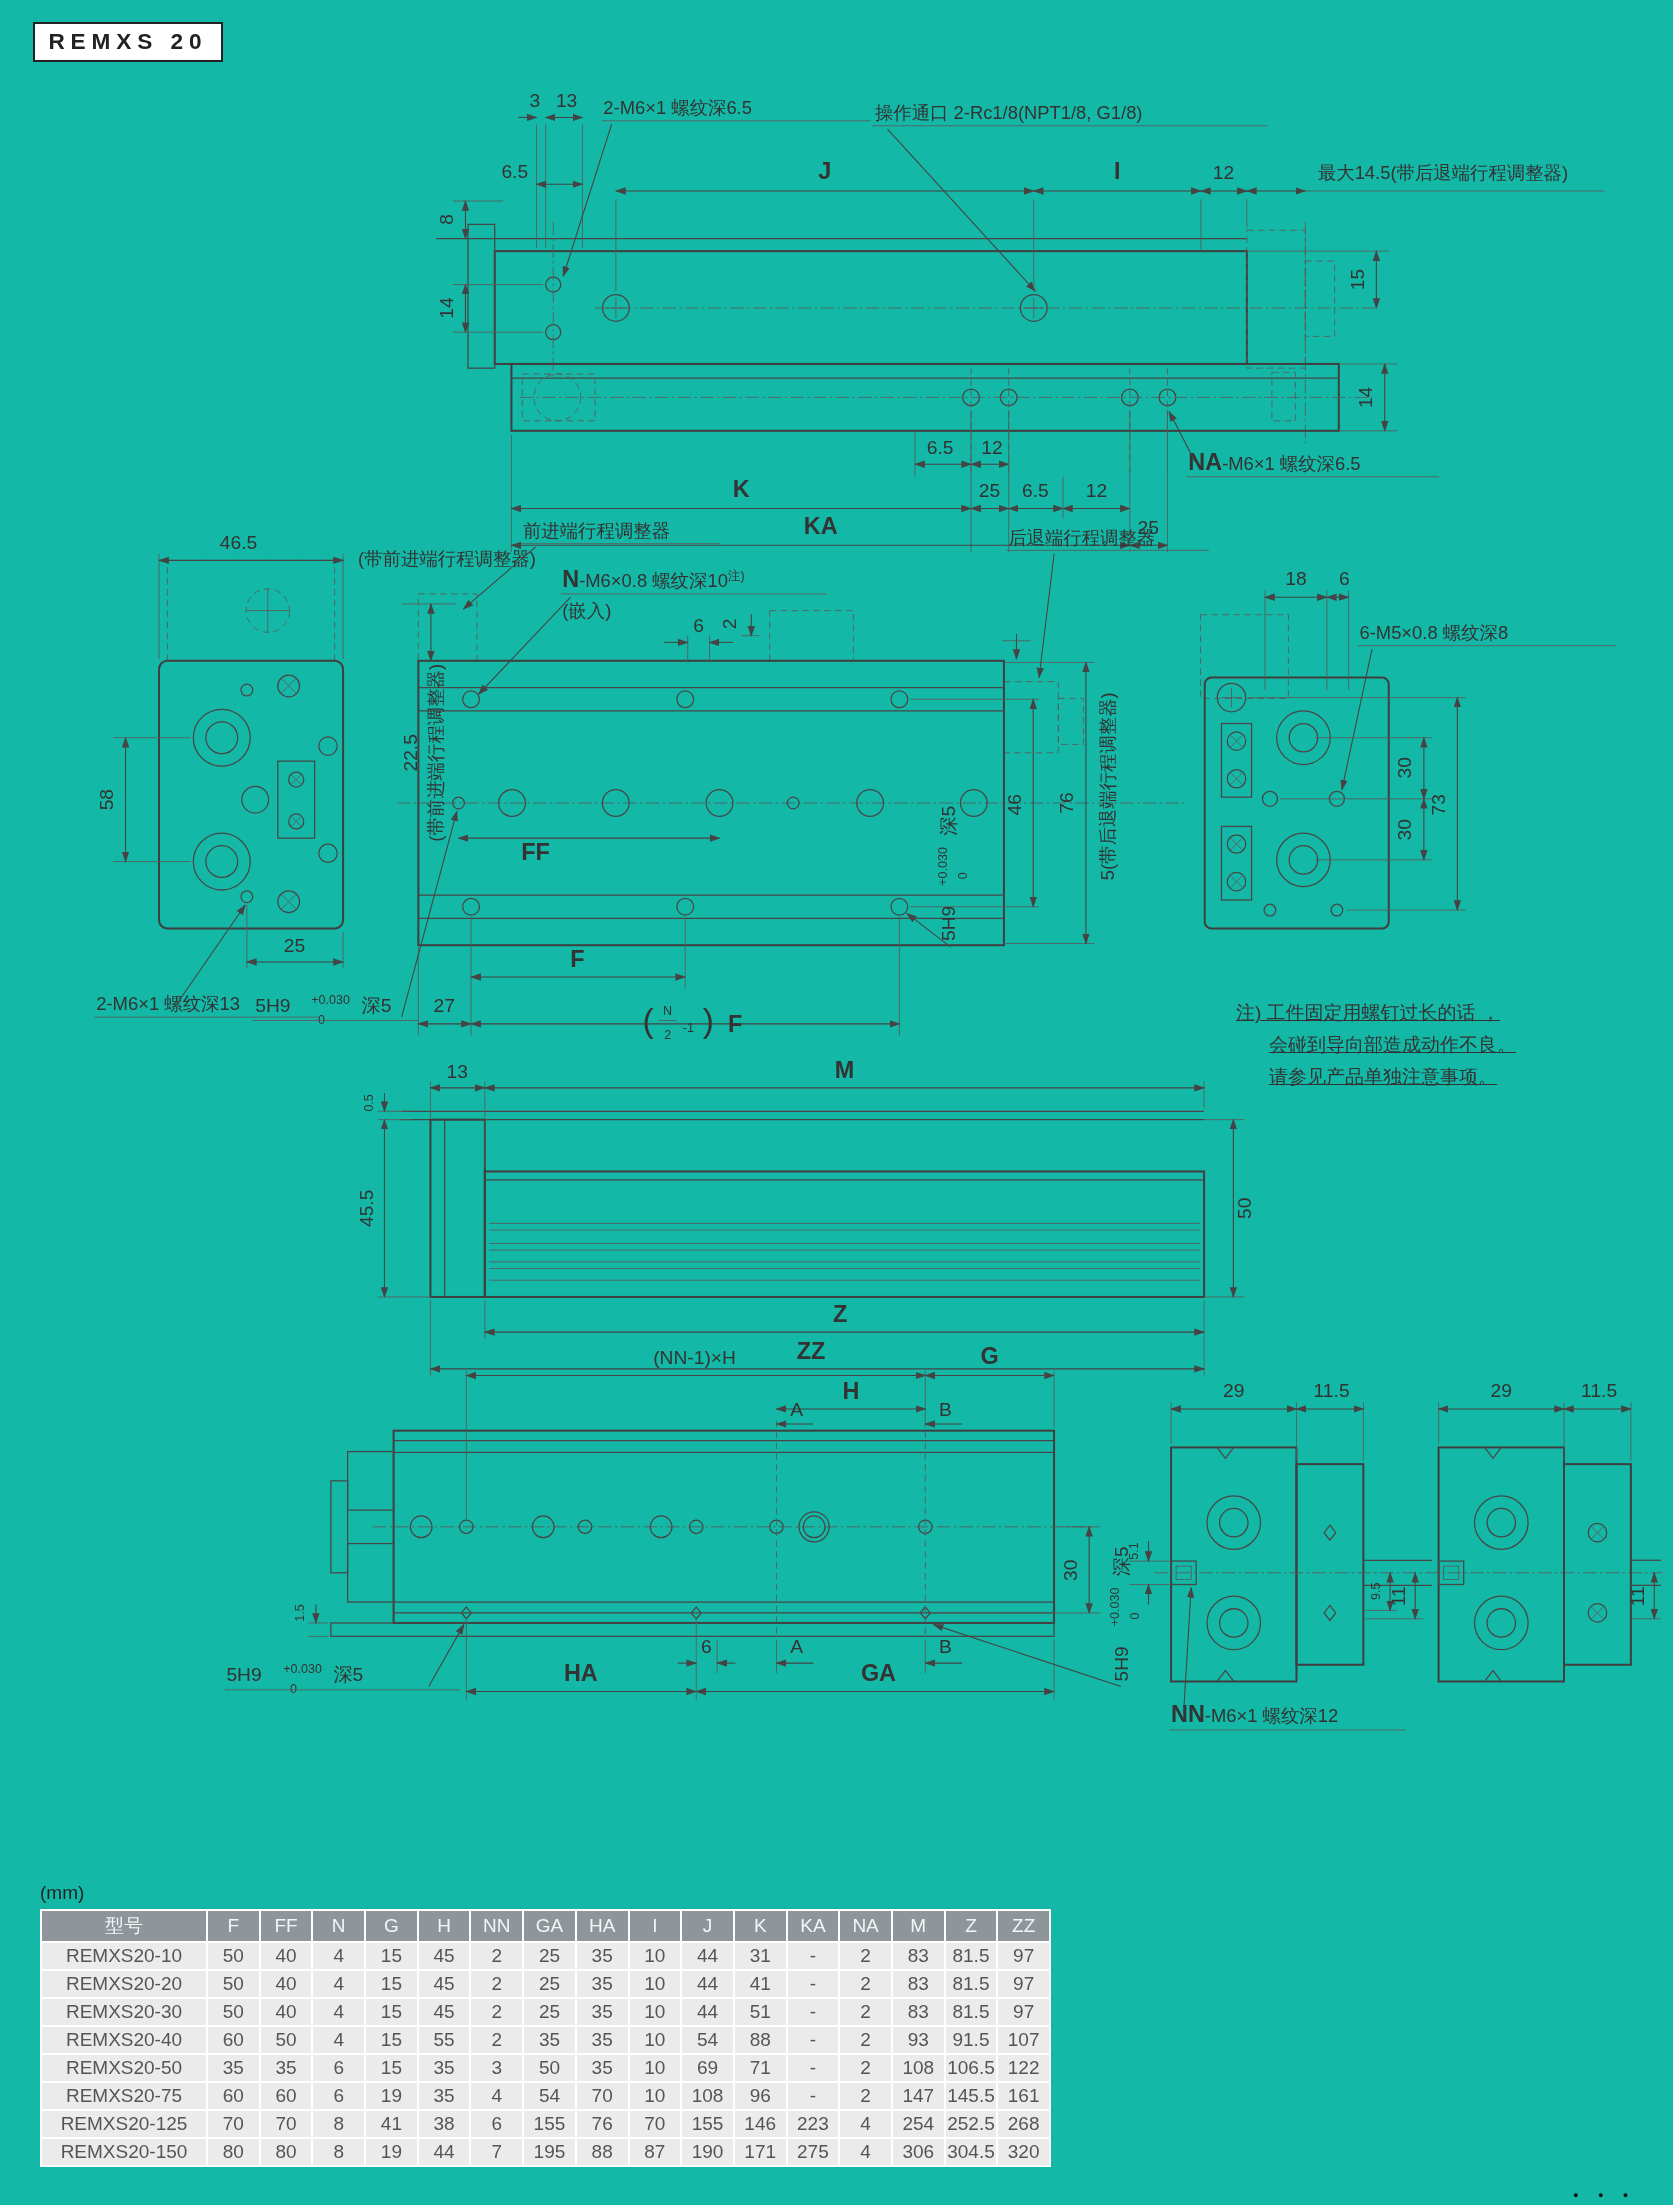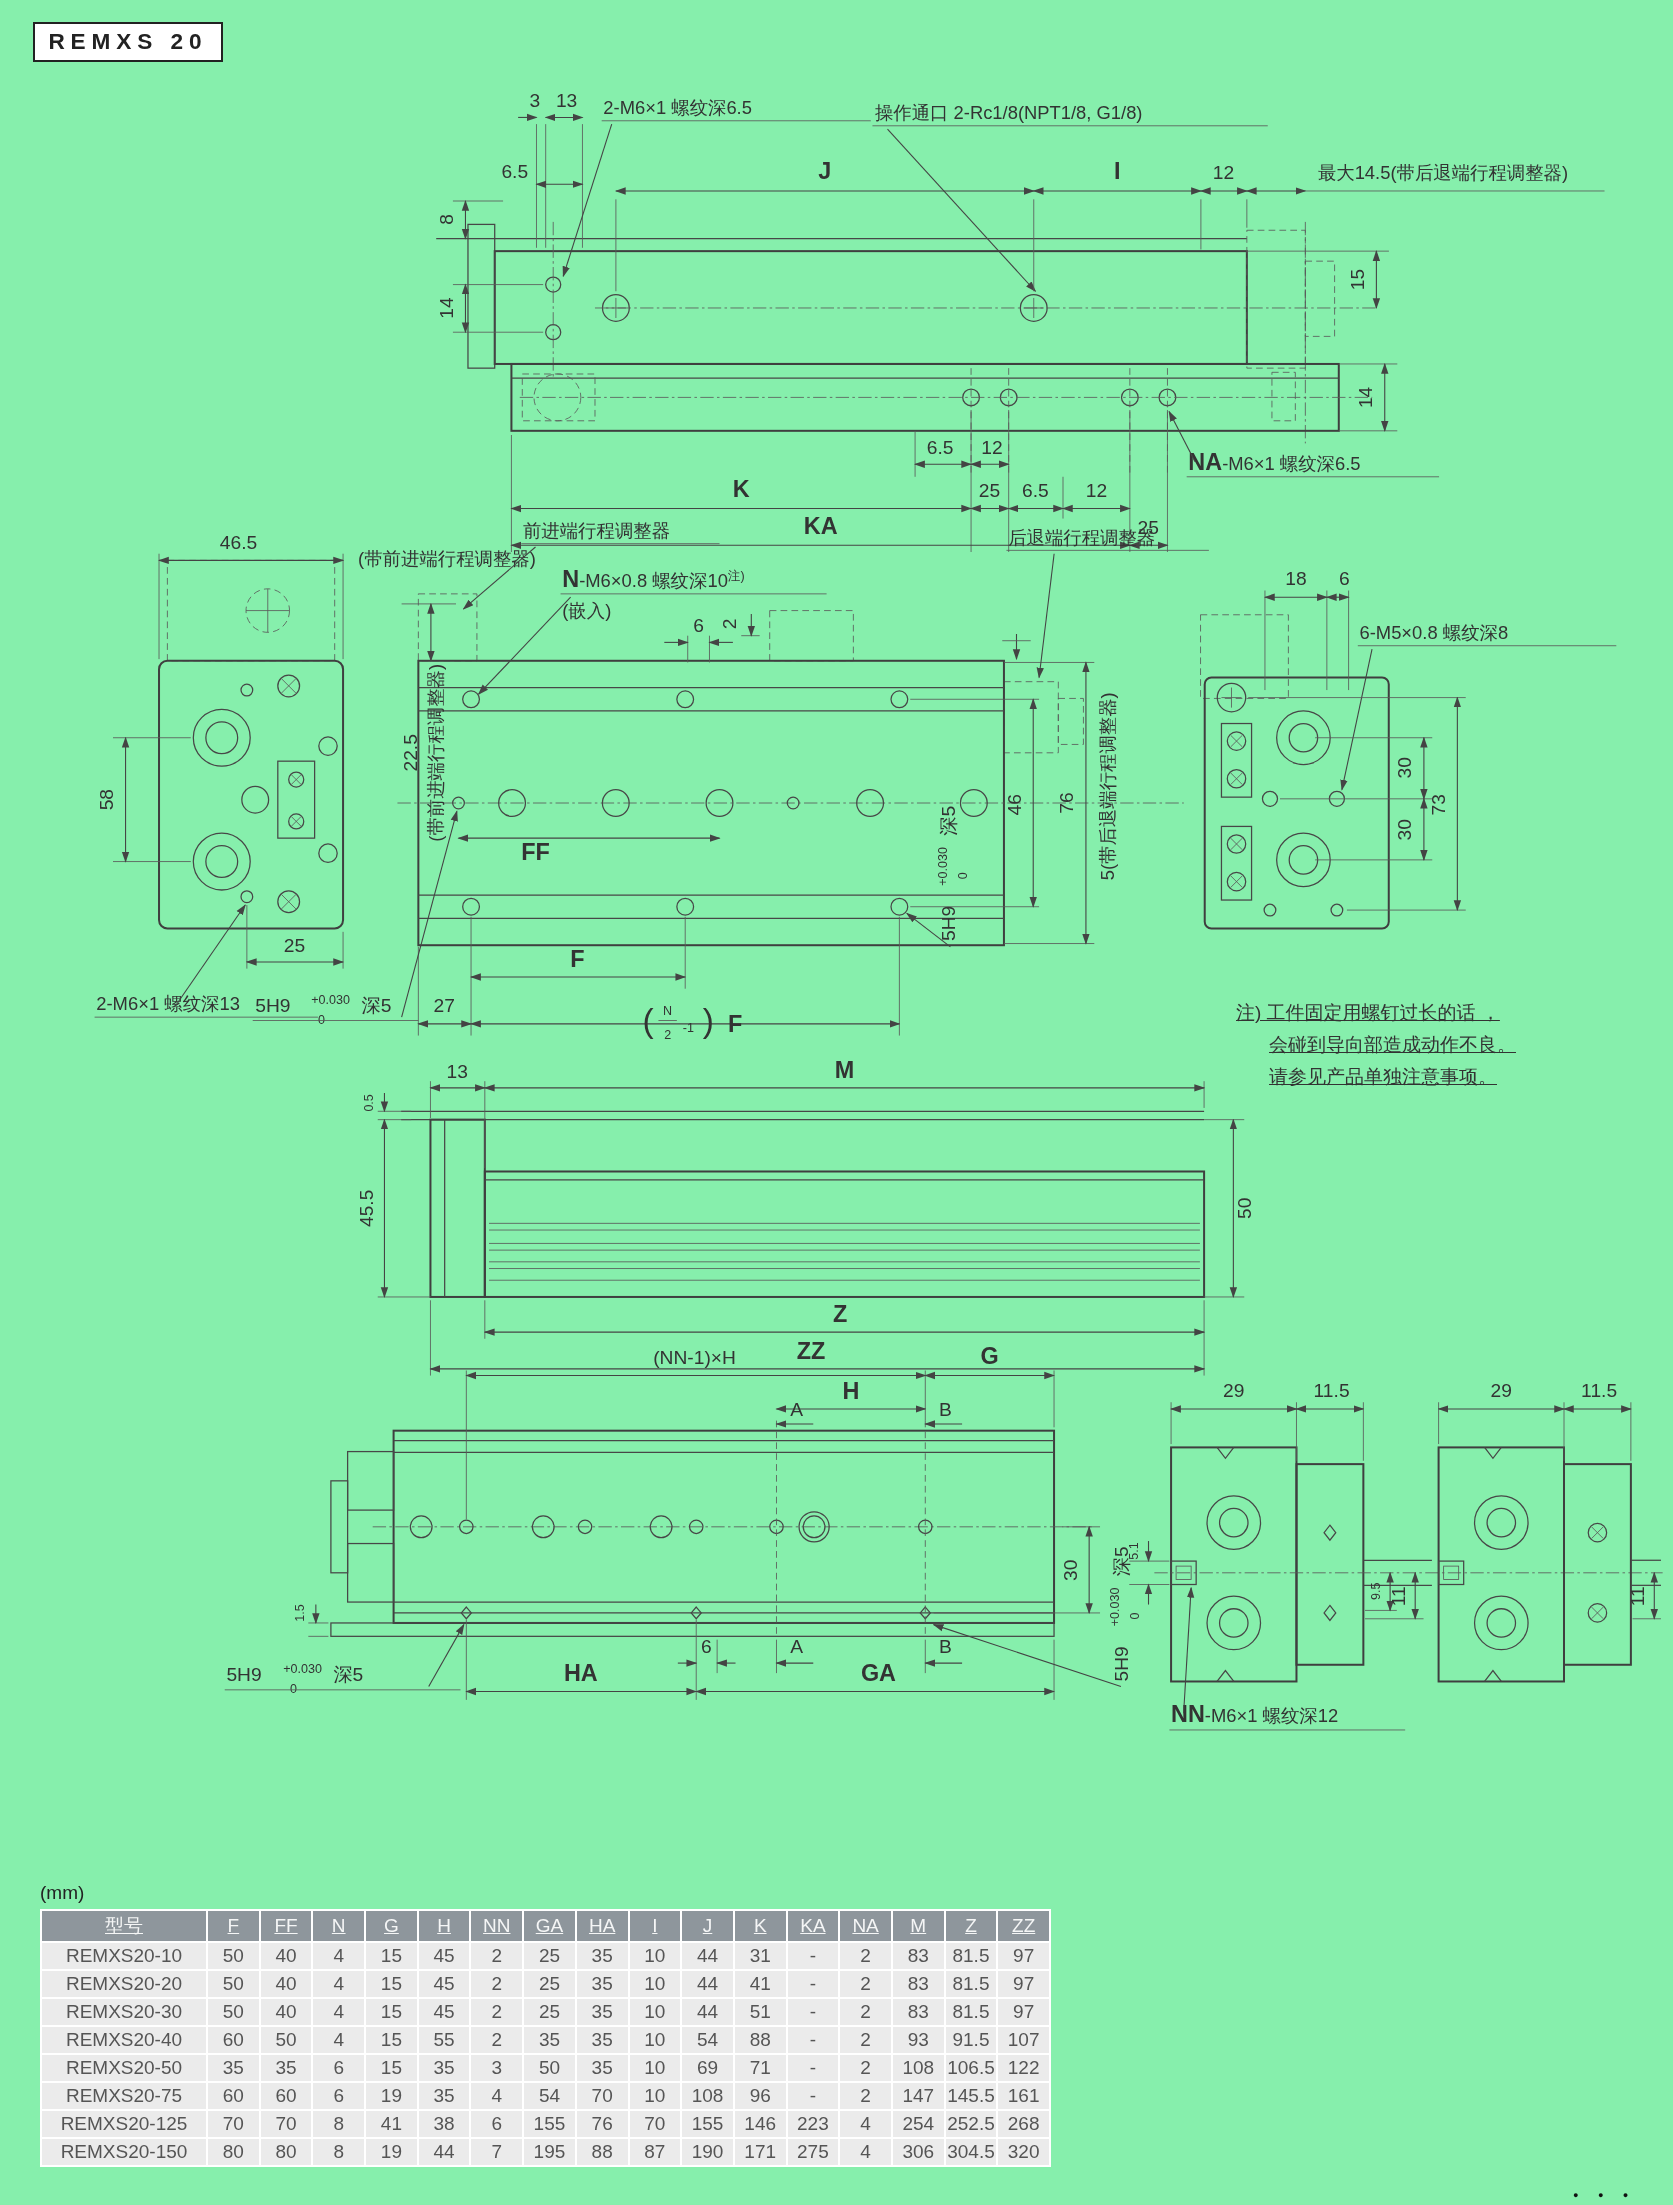--- a/index.html
+++ b/index.html
@@ -1,16 +1,16 @@
 <!DOCTYPE html>
 <html style="font-size:13.4px"><head>
 <meta charset="utf-8">
 <style>
   html,body{margin:0;padding:0;background:#fff;}
-  #canvas{position:relative;width:1673px;height:2205px;background:#86efac;
+  #canvas{position:relative;width:1673px;height:2205px;background:#14b8a6;
           font-family:"Liberation Sans",sans-serif;overflow:hidden;color:#333;}
   .badge{position:absolute;left:33px;top:22px;border:2.5px solid #222;padding:5px 13.4px;
          font-size:22.6px;font-weight:bold;letter-spacing:5.9px;color:#222;background:#fff;}
   svg.dw{position:absolute;overflow:visible;}
   
   .ol{fill:none;stroke:#3f3f3f;stroke-width:2.4;}
   .il{fill:none;stroke:#474747;stroke-width:1.5;}
   .thin{fill:none;stroke:#5a5a5a;stroke-width:1;}
   .dash{stroke-dasharray:8 5;}
   .cl{stroke-dasharray:16 4 3 4;}
@@ -22,21 +22,21 @@
   .ts{font:15px "Liberation Sans",sans-serif;}
   .mid{text-anchor:middle;}
   .end{text-anchor:end;}
   
   .note{position:absolute;left:1236px;top:997px;width:393px;font-size:19px;line-height:32px;color:#333;text-decoration:underline;}
   .note div{white-space:nowrap;}
   .note .ind{padding-left:33px;}
   
   .unit{position:absolute;left:40px;top:1882px;width:1011px;text-align:left;font-size:19px;color:#222;}
   table.spec{position:absolute;left:40px;top:1909px;width:1011px;border-collapse:separate;border-spacing:2.5px;background:#fff;table-layout:fixed;}
-  table.spec th{background:#8e969c;color:#f5f6f6;font-size:19px;font-weight:normal;height:30px;padding:0;text-decoration:underline;}
+  table.spec th{background:#8e969c;color:#f5f6f6;font-size:19px;font-weight:normal;height:30px;padding:0;}
   table.spec td{background:#ebebeb;color:#555;font-size:19px;text-align:center;height:26px;padding:0;}
   table.spec .model-col{width:164px;}
   .dots{position:absolute;left:1573px;top:2190px;font-size:9.2px;letter-spacing:8.4px;color:#111;}
 </style>
 </head>
 <body>
 
 <div id="canvas">
 
   

